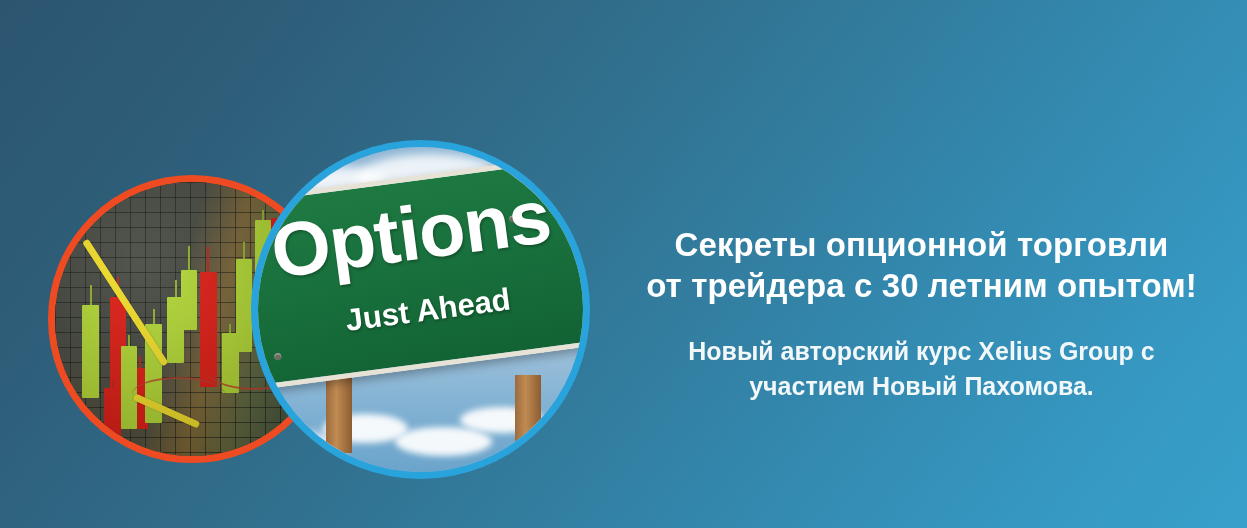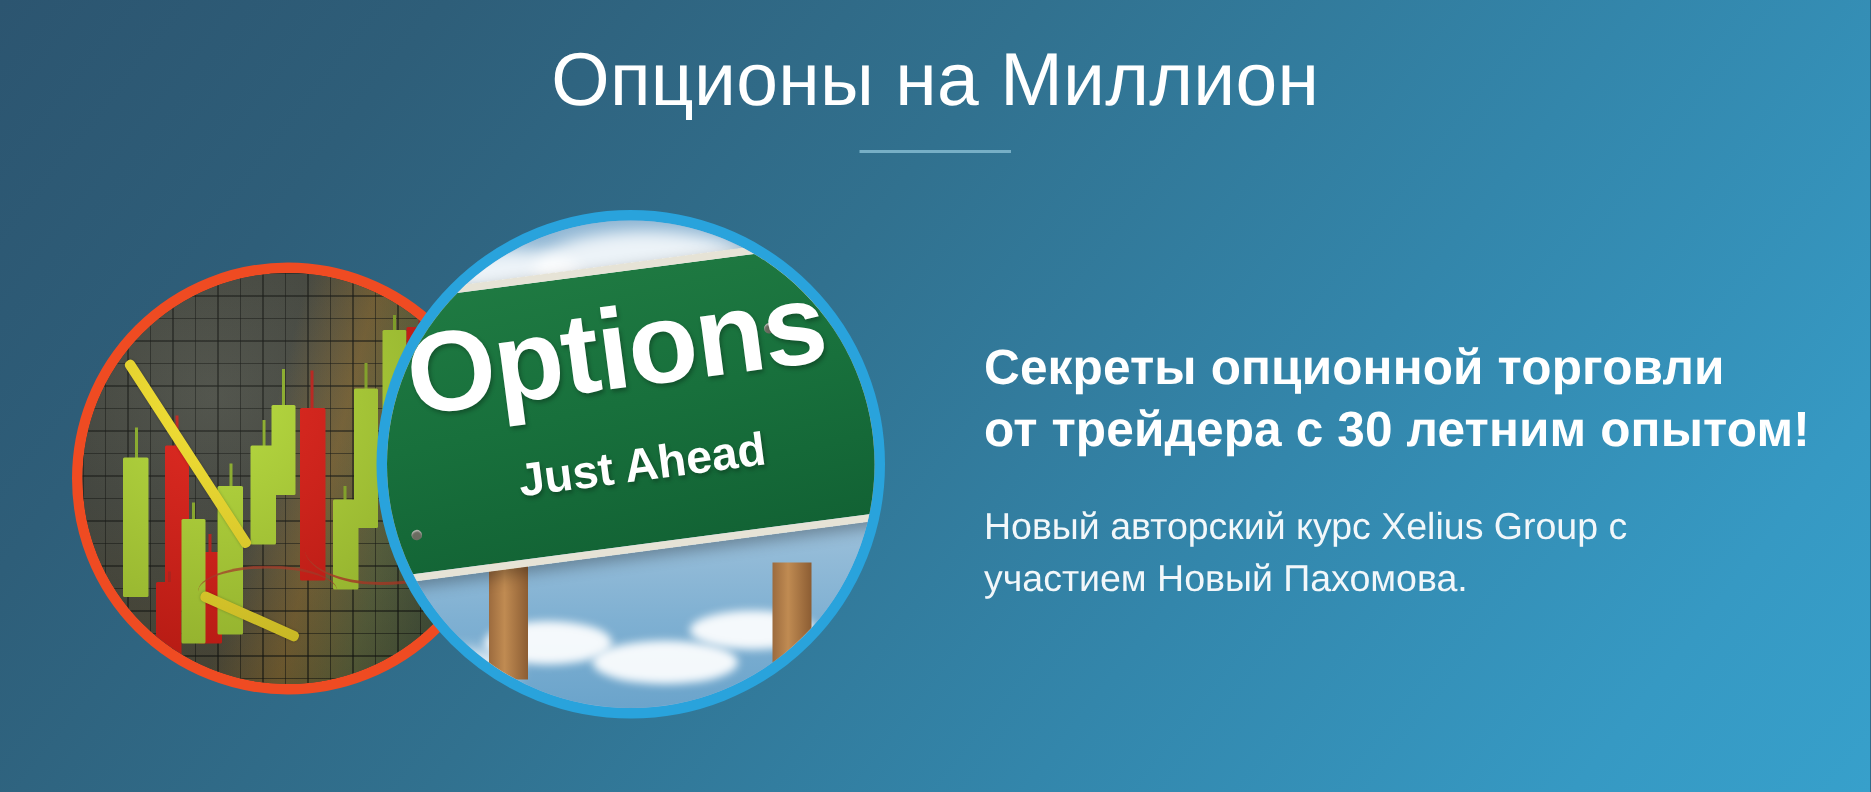--- a/index.html
+++ b/index.html
@@ -228,49 +228,46 @@
     height: 24%;
     bottom: 6%;
     background: linear-gradient(90deg, #9c6b3e 0%, #c08b52 40%, #8c5d33 100%);
   }
   .post.left  { left: 21%; }
   .post.right { left: 79%; }
 
   
   .copy {
     position: absolute;
-    left: 656px;
+    left: 634px;
     top: 224px;
     width: 575px;
+    text-align: center;
   }
   .headline {
     margin: 0;
     color: #ffffff;
     font-size: 33px;
     font-weight: 600;
     line-height: 41px;
     letter-spacing: 0.1px;
   }
   .subcopy {
     margin: 28px 0 0 0;
     color: #f2f7fa;
     font-size: 25px;
-    font-weight: 400;
+    font-weight: 700;
     line-height: 35px;
   }
 </style>
 </head>
 <body>
 
 <div class="banner">
 
-  <div class="title-block">
-    <h1 class="banner-title">Опционы на Миллион</h1>
-    <div class="title-rule"></div>
-  </div>
 
   <div class="circle chart-circle">
     <div class="chart-inner"></div>
     <div class="chart-grid"></div>
 
     <div class="candle c-up" style="left:10%; top:45%; width:6%; height:34%;">
       <div class="wick" style="top:-22%; height:26%;"></div>
       <div class="body" style="top:0; height:100%;"></div>
     </div>
     <div class="candle c-down" style="left:20%; top:42%; width:6%; height:40%;">

